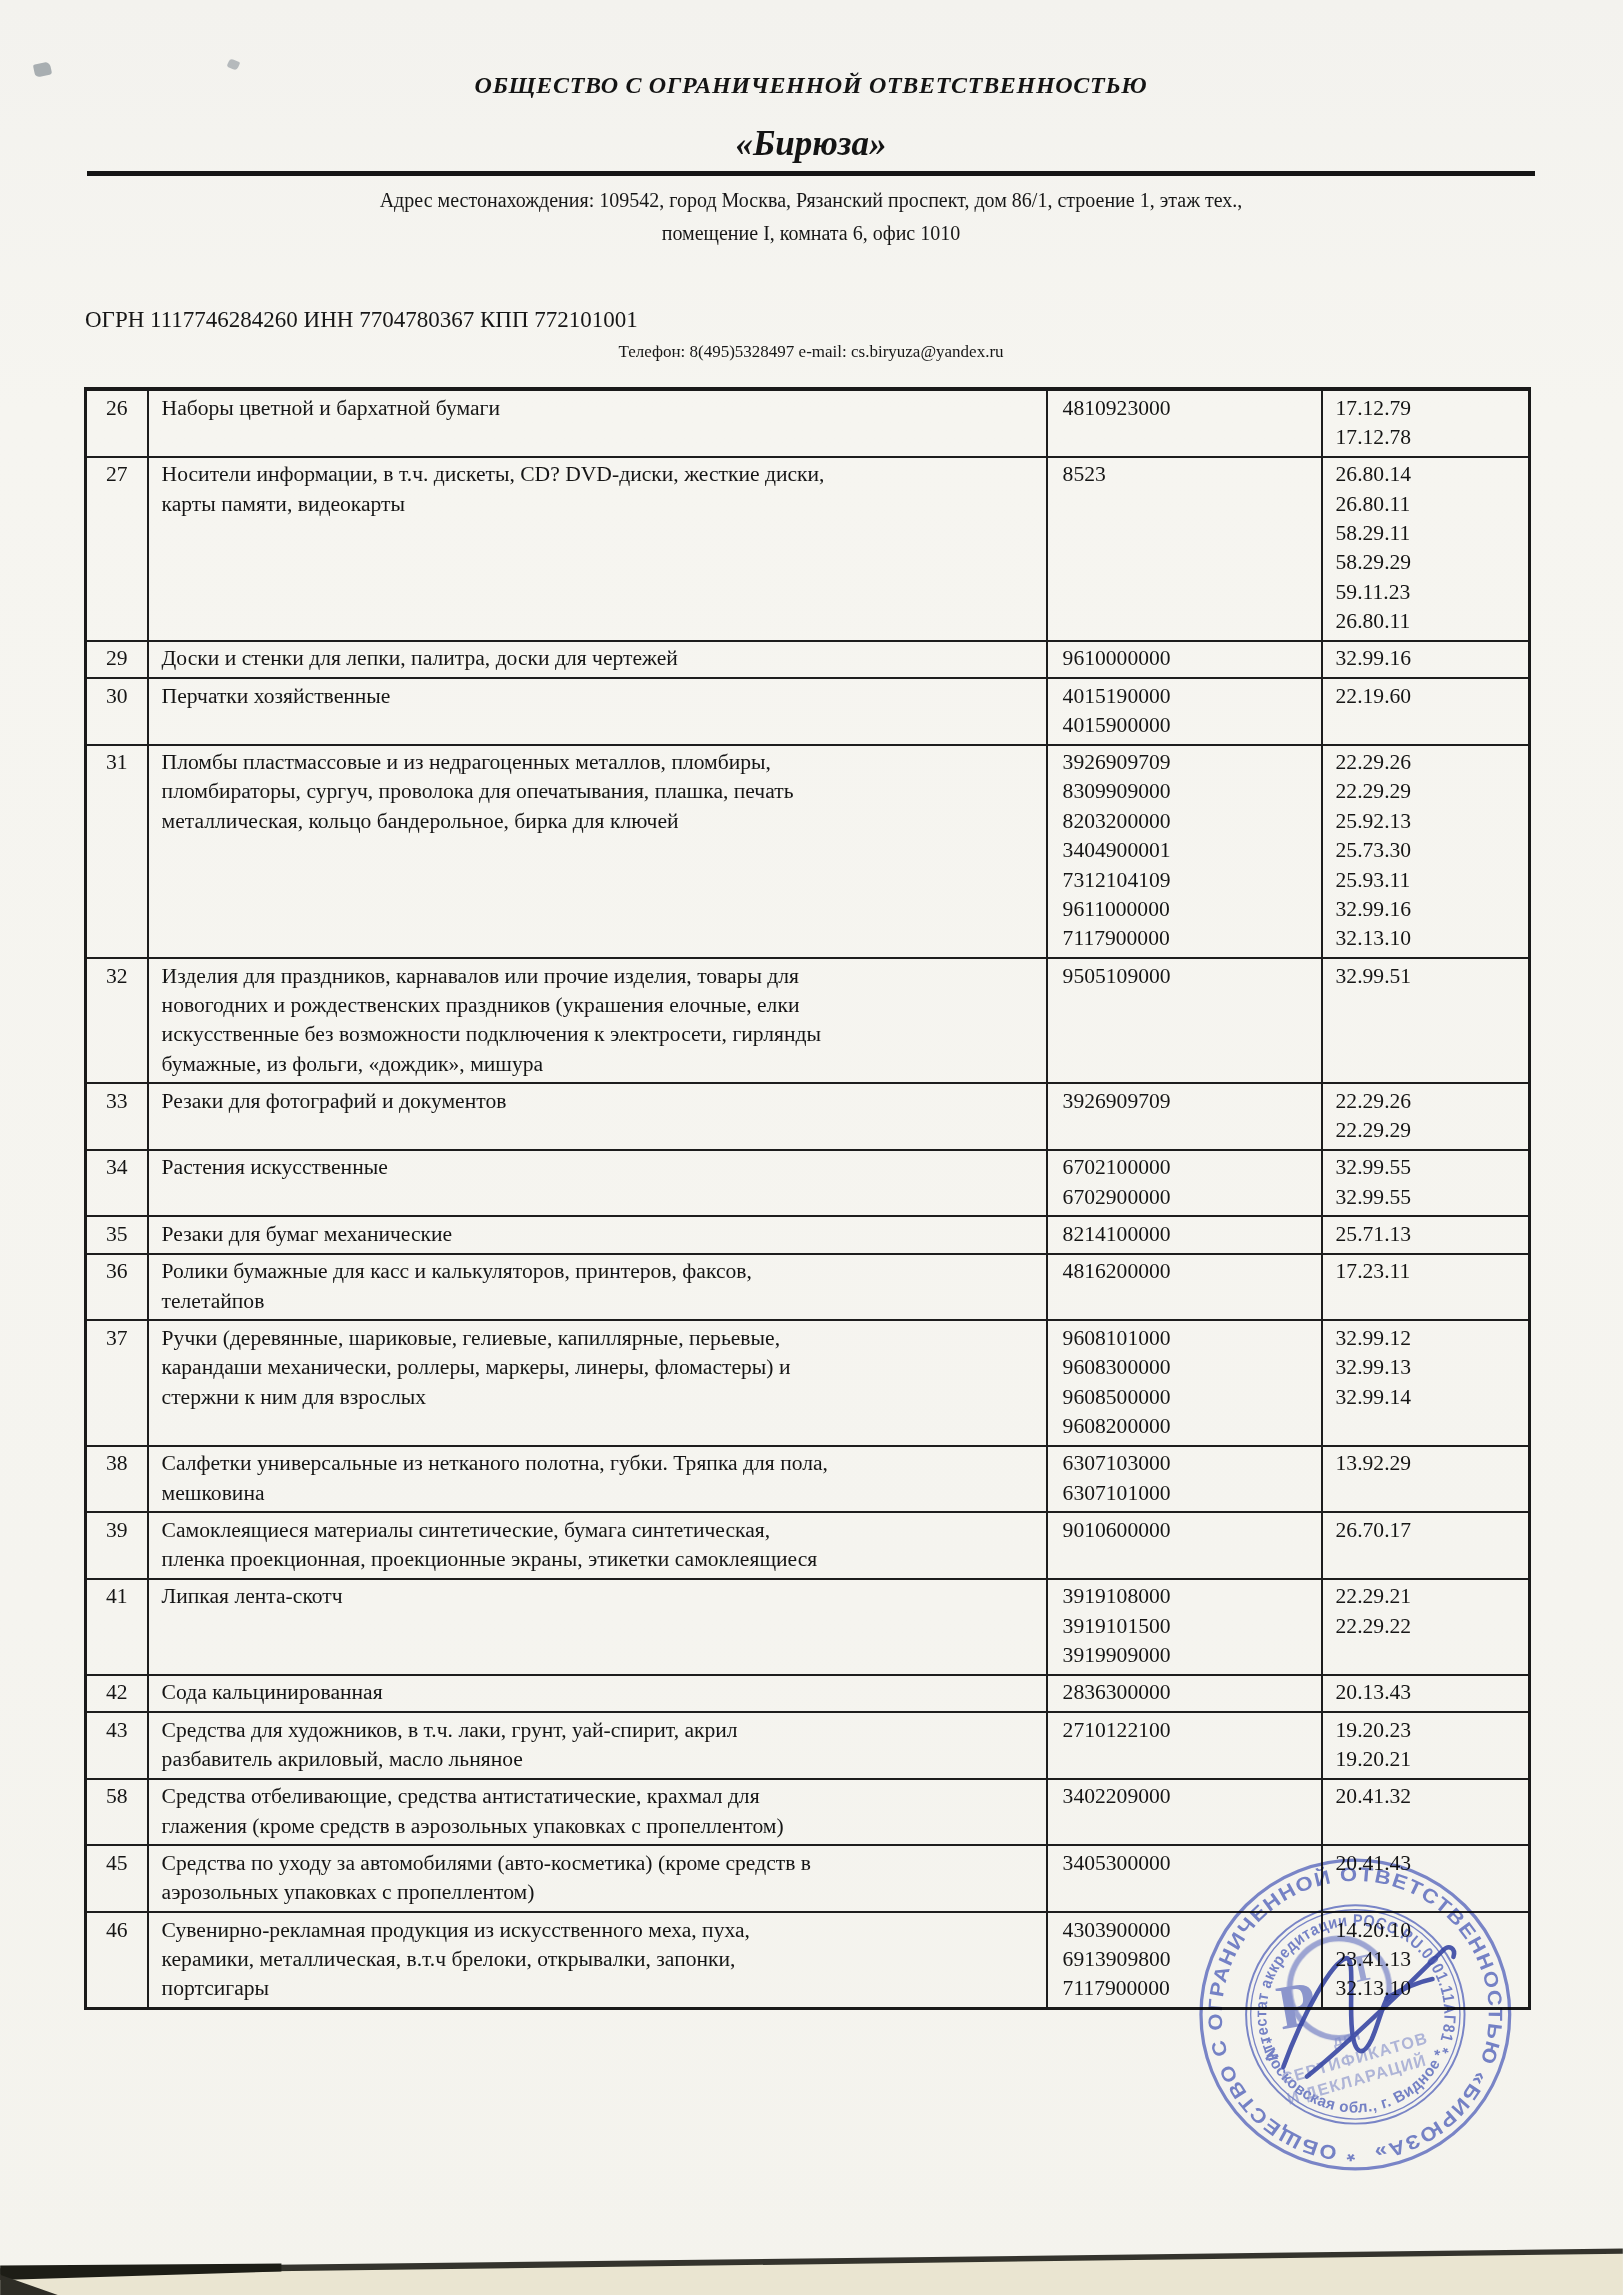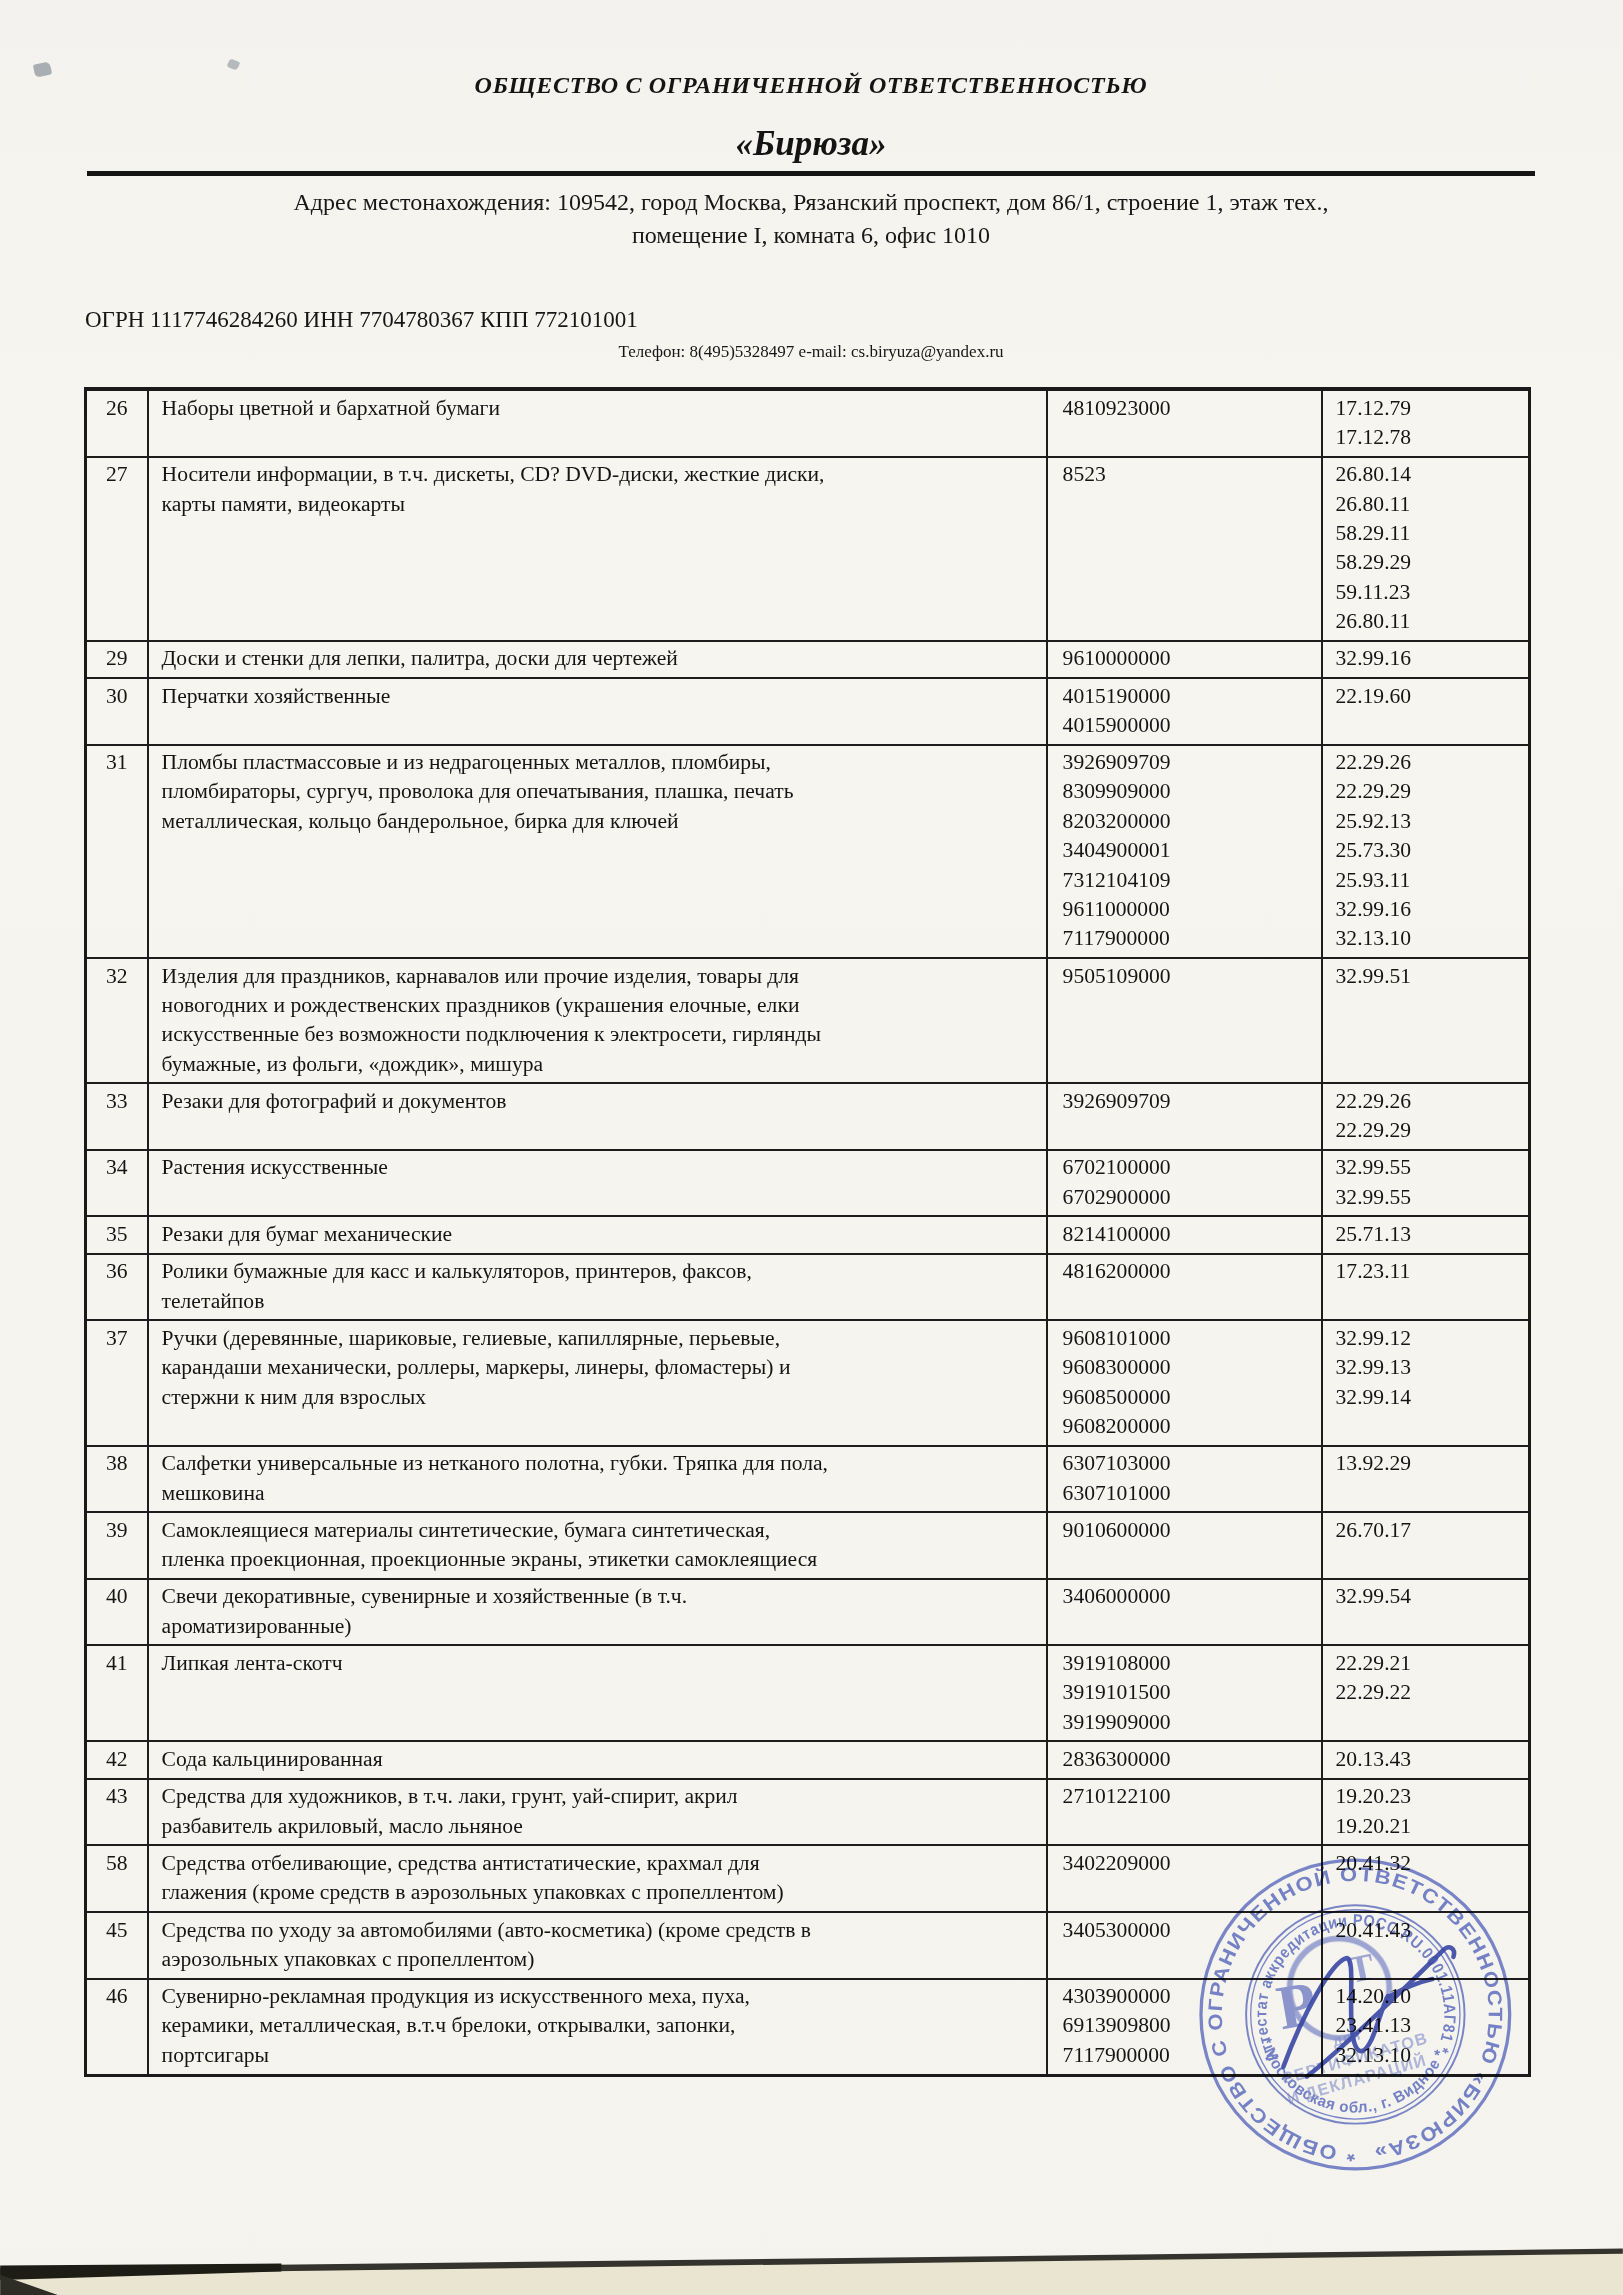--- a/index.html
+++ b/index.html
@@ -19,21 +19,21 @@
   .doc-title{
     position:absolute;left:85px;top:72px;width:1452px;
     text-align:center;font-size:24px;font-weight:bold;font-style:italic;
     letter-spacing:0.7px;white-space:nowrap;color:#141414;
   }
   .doc-subtitle{
     position:absolute;left:85px;top:124px;width:1452px;
     text-align:center;font-size:35px;font-weight:bold;font-style:italic;color:#141414;
   }
   .title-rule{position:absolute;left:87px;top:171px;width:1448px;height:4.6px;background:#151515;}
-  .addr{position:absolute;left:85px;width:1452px;text-align:center;font-size:24px;color:#171717;}
+  .addr{position:absolute;left:85px;width:1452px;text-align:center;font-size:20px;color:#171717;}
   .addr1{top:189px;} .addr2{top:222px;} .addr3{top:254px;}
   .reg-line{position:absolute;left:85px;top:307px;width:1452px;text-align:left;font-size:23px;}
   .contact-line{position:absolute;left:85px;top:342px;width:1452px;text-align:center;font-size:17px;}
 
   table.codes{
     position:absolute;left:84px;top:387px;width:1447px;
     border-collapse:collapse;table-layout:fixed;
     border:3.3px solid #1a1a1a;border-top-width:4.6px;
   }
   table.codes td{
@@ -188,27 +188,20 @@
       <td class="c-okpd">13.92.29</td>
     </tr>
         <tr>
       <td class="c-num">39</td>
       <td class="c-desc">Самоклеящиеся материалы синтетические, бумага синтетическая,
 пленка проекционная, проекционные экраны, этикетки самоклеящиеся</td>
       <td class="c-code">9010600000</td>
       <td class="c-okpd">26.70.17</td>
     </tr>
         <tr>
-      <td class="c-num">40</td>
-      <td class="c-desc">Свечи декоративные, сувенирные и хозяйственные (в т.ч.
-ароматизированные)</td>
-      <td class="c-code">3406000000</td>
-      <td class="c-okpd">32.99.54</td>
-    </tr>
-        <tr>
       <td class="c-num">41</td>
       <td class="c-desc">Липкая лента-скотч</td>
       <td class="c-code">3919108000
 3919101500
 3919909000</td>
       <td class="c-okpd">22.29.21
 22.29.22</td>
     </tr>
         <tr>
       <td class="c-num">42</td>

